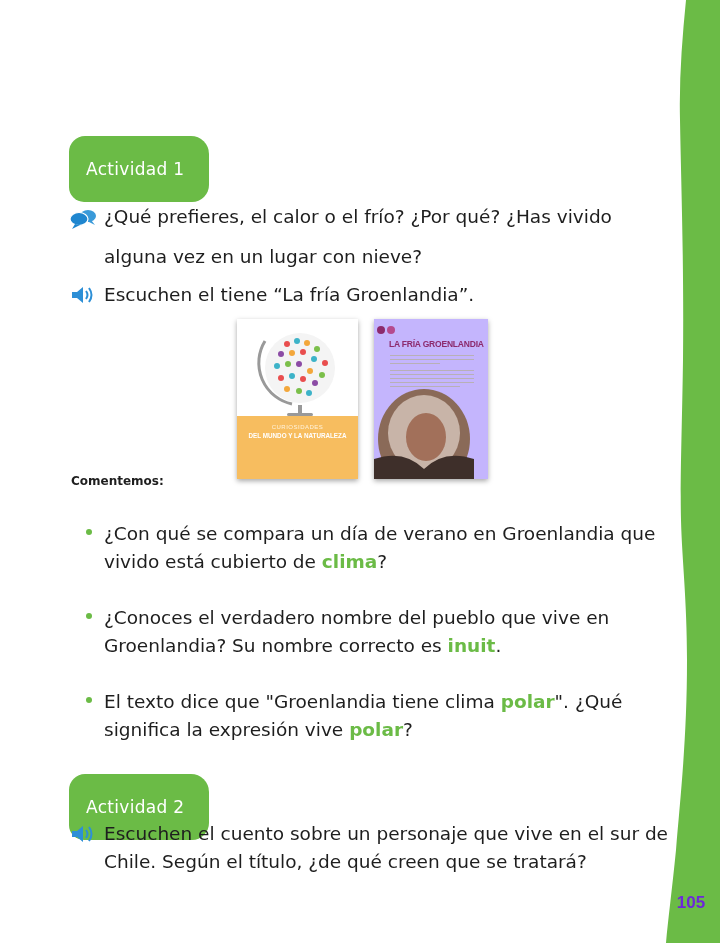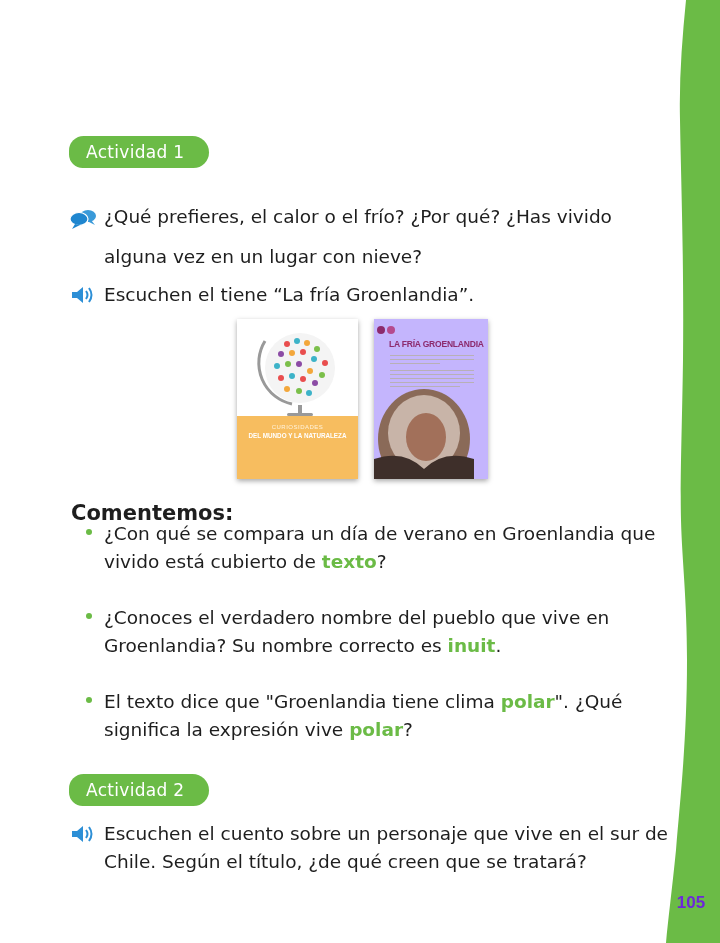--- a/index.html
+++ b/index.html
@@ -2,27 +2,27 @@
 <html><head>
 <meta charset="utf-8">
 <style>
   html, body { margin:0; padding:0; }
   body { width:720px; height:943px; position:relative; overflow:hidden; background:#ffffff;
          font-family:"DejaVu Sans", sans-serif; color:#1e1e1e; }
   .side-band { position:absolute; left:0; top:0; width:720px; height:943px; pointer-events:none; }
   .page-num { position:absolute; left:668px; top:893px; width:46px; text-align:center; color:#6d28d9;
               font-family:"Liberation Sans", sans-serif; font-weight:bold; font-size:17px; }
   .pill { position:absolute; background:#6bbb46; color:#fff; font-size:17px; letter-spacing:0.3px;
-          height:32px; line-height:32px; padding:0 17px; border-radius:16px 18px 17px 15px; }
+          height:32px; line-height:32px; padding:17px 17px; border-radius:16px 18px 17px 15px; }
   .pill.a1 { left:69px; top:136px; width:106px; }
   .pill.a2 { left:69px; top:774px; width:106px; }
   .row { position:absolute; font-size:18.5px; line-height:27px;text-align:center; }
   .icon { position:absolute; }
   .hl { color:#6bbb46; font-weight:bold; }
-  .heading { position:absolute; left:71px; top:474px; font-size:21px; font-weight:bold; color:#1e1e1e;margin-top:27px; }
+  .heading { position:absolute; left:71px; top:474px; font-size:12px; font-weight:bold; color:#1e1e1e; }
   .bullet { position:absolute; width:6px; height:6px; border-radius:50%; background:#6bbb46; }
   .book { position:absolute; box-shadow:0 2px 5px rgba(0,0,0,0.35); }
   .cover { left:237px; top:319px; width:121px; height:160px; background:#fff; overflow:hidden; }
   .cover .orange { position:absolute; left:0; bottom:0; width:100%; height:63px; background:#f7bd5f; }
   .cover .t1 { position:absolute; left:0; width:100%; top:105px; text-align:center; font-size:6px; color:#fff3dc;
                font-family:"Liberation Sans", sans-serif; letter-spacing:0.5px; }
   .cover .t2 { position:absolute; left:0; width:100%; top:113px; text-align:center; font-size:6.3px; color:#fff;
                font-family:"Liberation Sans", sans-serif; font-weight:bold; }
   .inner { left:374px; top:319px; width:114px; height:160px; background:#c4b5fd; overflow:hidden; }
   .inner .title { position:absolute; left:15px; top:20px; font-family:"Liberation Sans", sans-serif; font-weight:bold;
@@ -109,21 +109,21 @@
     <ellipse cx="50" cy="44" rx="36" ry="38" fill="#c8b4a8"></ellipse>
     <ellipse cx="52" cy="48" rx="20" ry="24" fill="#a2705a"></ellipse>
     <path d="M0,90 L0,70 Q30,60 50,80 Q70,60 100,70 L100,90 Z" fill="#3e2f2a"></path>
   </svg>
 </div>
 
 <div class="heading">Comentemos:</div>
 
 <div class="bullet" style="left:86px;top:529px"></div>
 <div class="row" style="left:104px;top:520px">¿Con qué se compara un día de verano en Groenlandia que</div>
-<div class="row" style="left:104px;top:548px"><span>vivido está cubierto de </span><span class="hl">texto</span><span>?</span></div>
+<div class="row" style="left:104px;top:548px"><span>vivido está cubierto de </span><span class="hl">clima</span><span>?</span></div>
 
 <div class="bullet" style="left:86px;top:613px"></div>
 <div class="row" style="left:104px;top:604px">¿Conoces el verdadero nombre del pueblo que vive en</div>
 <div class="row" style="left:104px;top:632px"><span>Groenlandia? Su nombre correcto es </span><span class="hl">inuit</span><span>.</span></div>
 
 <div class="bullet" style="left:86px;top:697px"></div>
 <div class="row" style="left:104px;top:688px"><span>El texto dice que "Groenlandia tiene clima </span><span class="hl">polar</span><span>". ¿Qué</span></div>
 <div class="row" style="left:104px;top:716px"><span>significa la expresión vive </span><span class="hl">polar</span><span>?</span></div>
 
 <div class="pill a2">Actividad 2</div>

